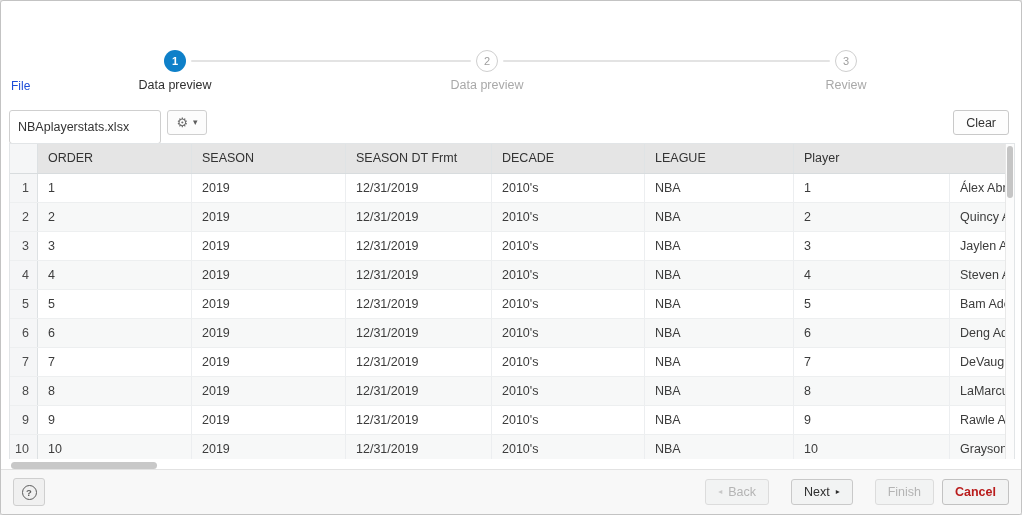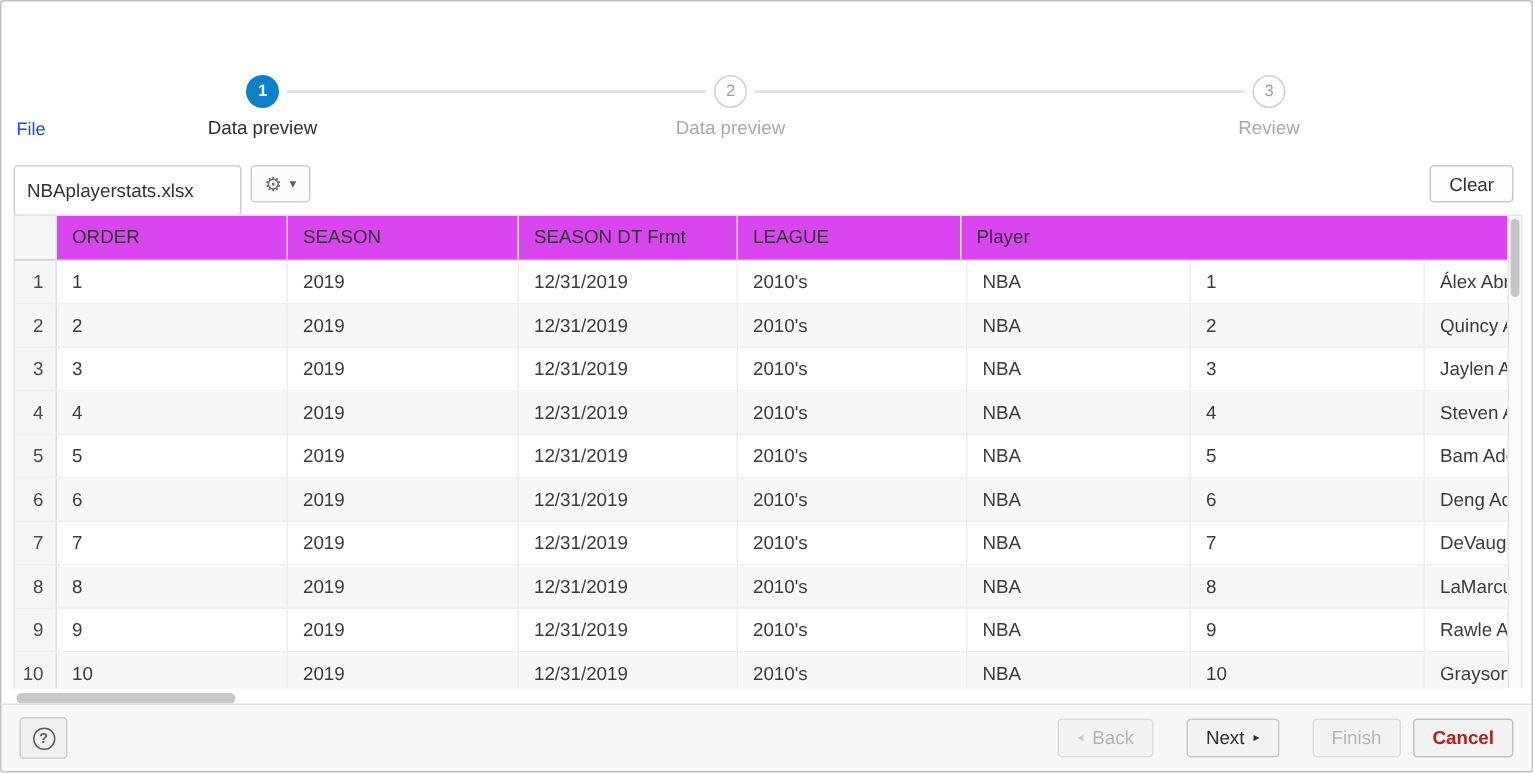--- a/index.html
+++ b/index.html
@@ -53,21 +53,21 @@
     position:absolute; right:12px; top:109px; height:25px; padding:0 12px;
     background:#fdfdfd; border:1px solid #c9c9c9; border-radius:3px;
     font-family:"Liberation Sans", sans-serif; font-size:12.5px; color:#333; cursor:pointer;
   }
   
   .grid {
     position:absolute; left:8px; top:142px; width:1006px; height:316px;
     border:1px solid #e2e5e7; border-bottom:none; overflow:hidden; background:#fff;
   }
   .grid-inner { position:absolute; left:0; top:0; right:9px; bottom:0; }
-  .thead { display:flex; height:30px; background:#d946ef; border-bottom:1px solid #d8dcde; }
+  .thead { display:flex; height:30px; background:#e5e5e5; border-bottom:1px solid #d8dcde; }
   .th {
     font-size:12.5px; color:#333; line-height:29px; padding-left:10px;
     border-right:1px solid #dfe3e5; overflow:hidden; white-space:nowrap; flex:0 0 auto;
   }
   .trow { display:flex; height:29px; border-bottom:1px solid #edeff0; background:#fff; }
   .trow.alt { background:#f7f8f8; }
   .td {
     font-size:12.5px; color:#3c3c3c; line-height:28px; padding-left:10px;
     border-right:1px solid #eceef0; overflow:hidden; white-space:nowrap; flex:0 0 auto;
   }
@@ -151,20 +151,21 @@
   </div>
   <button class="clear-btn">Clear</button>
 
   <div class="grid">
     <div class="grid-inner">
       <div class="thead">
           <div class="th rownum-h"></div>
           <div class="th c0">ORDER</div>
           <div class="th c1">SEASON</div>
           <div class="th c2">SEASON DT Frmt</div>
+          <div class="th c3">DECADE</div>
           <div class="th c4">LEAGUE</div>
           <div class="th c6">Player</div>
         </div>
       <div>
           <div class="trow">
             <div class="td rownum">1</div>
             <div class="td c0">1</div>
             <div class="td c1">2019</div>
             <div class="td c2">12/31/2019</div>
             <div class="td c3">2010's</div>

